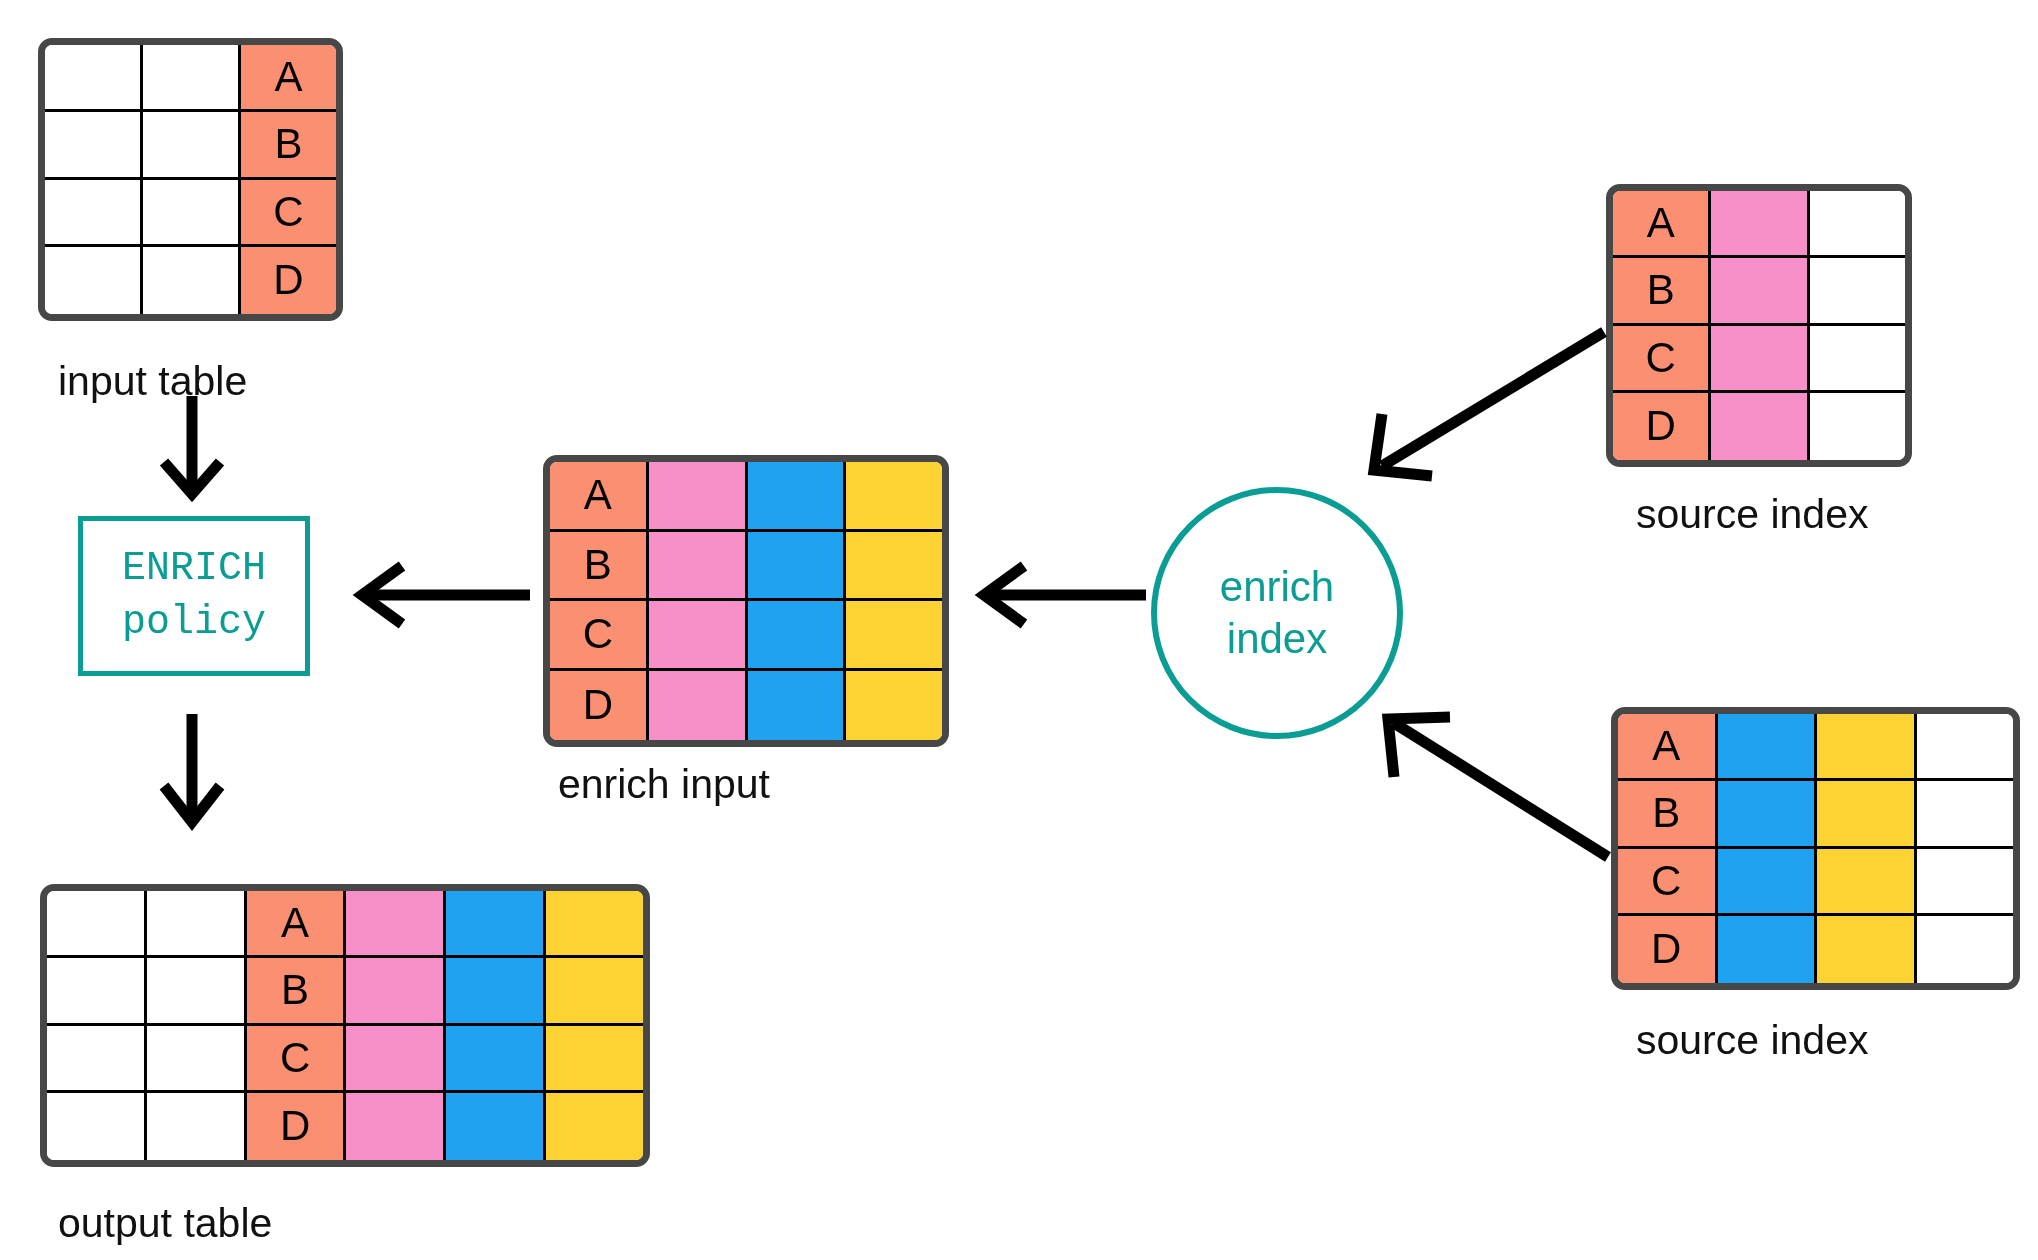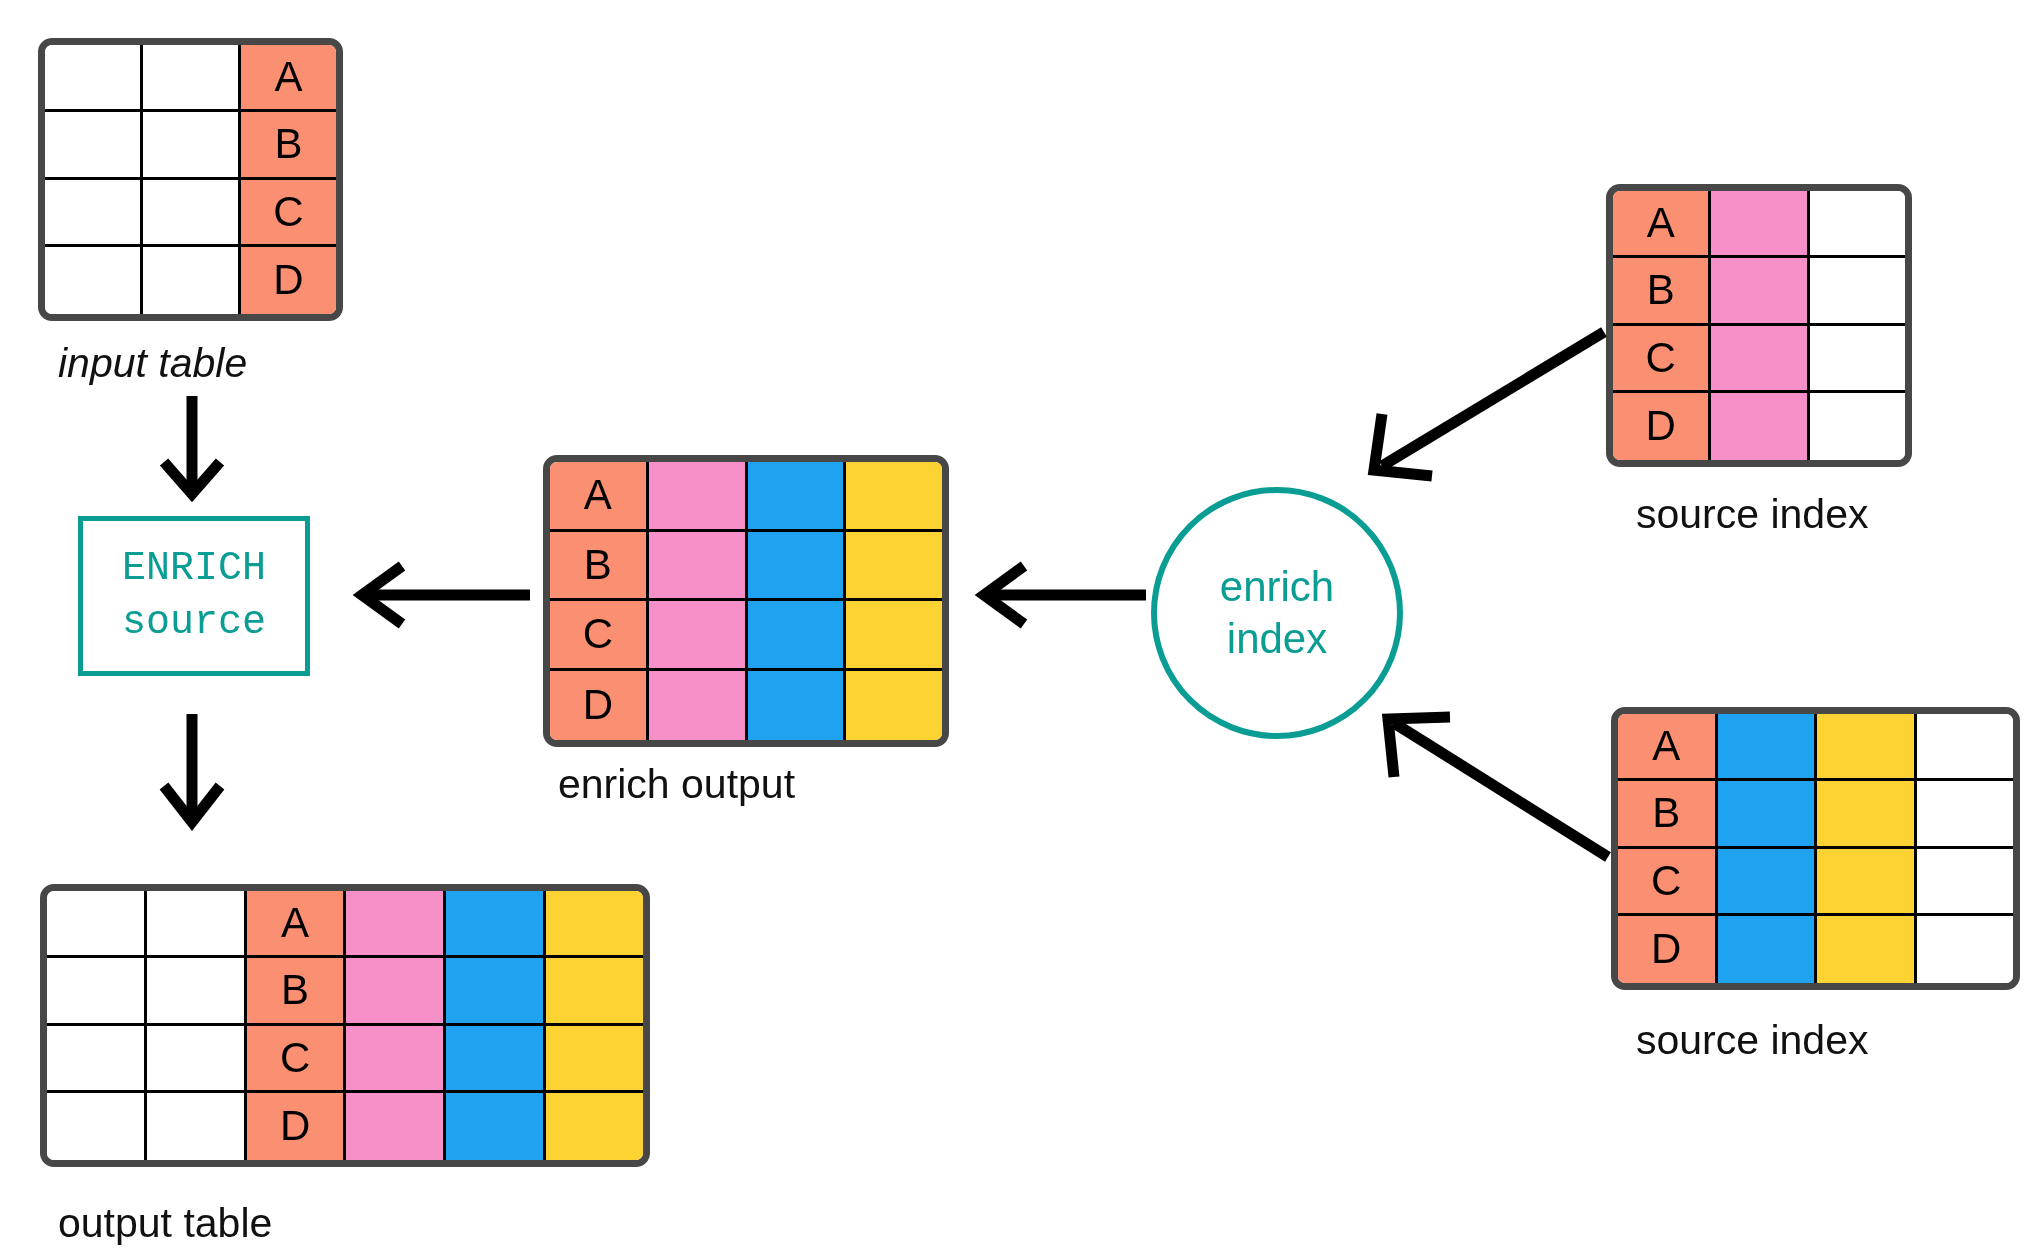--- a/index.html
+++ b/index.html
@@ -133,25 +133,25 @@
         <div class="tcell c-white"></div>
         <div class="tcell c-white"></div>
         <div class="tcell c-salmon">C</div>
       </div>
       <div class="trow">
         <div class="tcell c-white"></div>
         <div class="tcell c-white"></div>
         <div class="tcell c-salmon">D</div>
       </div>
     </div>
-  <div class="caption" id="input-table-caption" style="left:58px; top:341px;font-style:italic;">input table</div>
+  <div class="caption" id="input-table-caption" style="left:58px; top:359px;">input table</div>
 
   <div id="enrich-command" style="left:78px; top:516px; width:232px; height:160px;">
     <div class="cmd-line">ENRICH</div>
-    <div class="cmd-line">source</div>
+    <div class="cmd-line">policy</div>
   </div>
 
   <div class="tbl" id="output-table" style="left:40px; top:884px; width:610px; height:283px;">
       <div class="trow">
         <div class="tcell c-white"></div>
         <div class="tcell c-white"></div>
         <div class="tcell c-salmon">A</div>
         <div class="tcell c-pink"></div>
         <div class="tcell c-blue"></div>
         <div class="tcell c-yellow"></div>
@@ -202,21 +202,21 @@
         <div class="tcell c-blue"></div>
         <div class="tcell c-yellow"></div>
       </div>
       <div class="trow">
         <div class="tcell c-salmon">D</div>
         <div class="tcell c-pink"></div>
         <div class="tcell c-blue"></div>
         <div class="tcell c-yellow"></div>
       </div>
     </div>
-  <div class="caption" id="enrich-index-caption" style="left:558px; top:762px;">enrich output</div>
+  <div class="caption" id="enrich-index-caption" style="left:558px; top:762px;">enrich input</div>
 
   <div id="enrich-policy" style="left:1151px; top:487px; width:252px; height:252px;">
     <div class="pol-line">enrich</div>
     <div class="pol-line">index</div>
   </div>
 
   <div class="tbl" id="source-index-top" style="left:1606px; top:184px; width:306px; height:283px;">
       <div class="trow">
         <div class="tcell c-salmon">A</div>
         <div class="tcell c-pink"></div>

